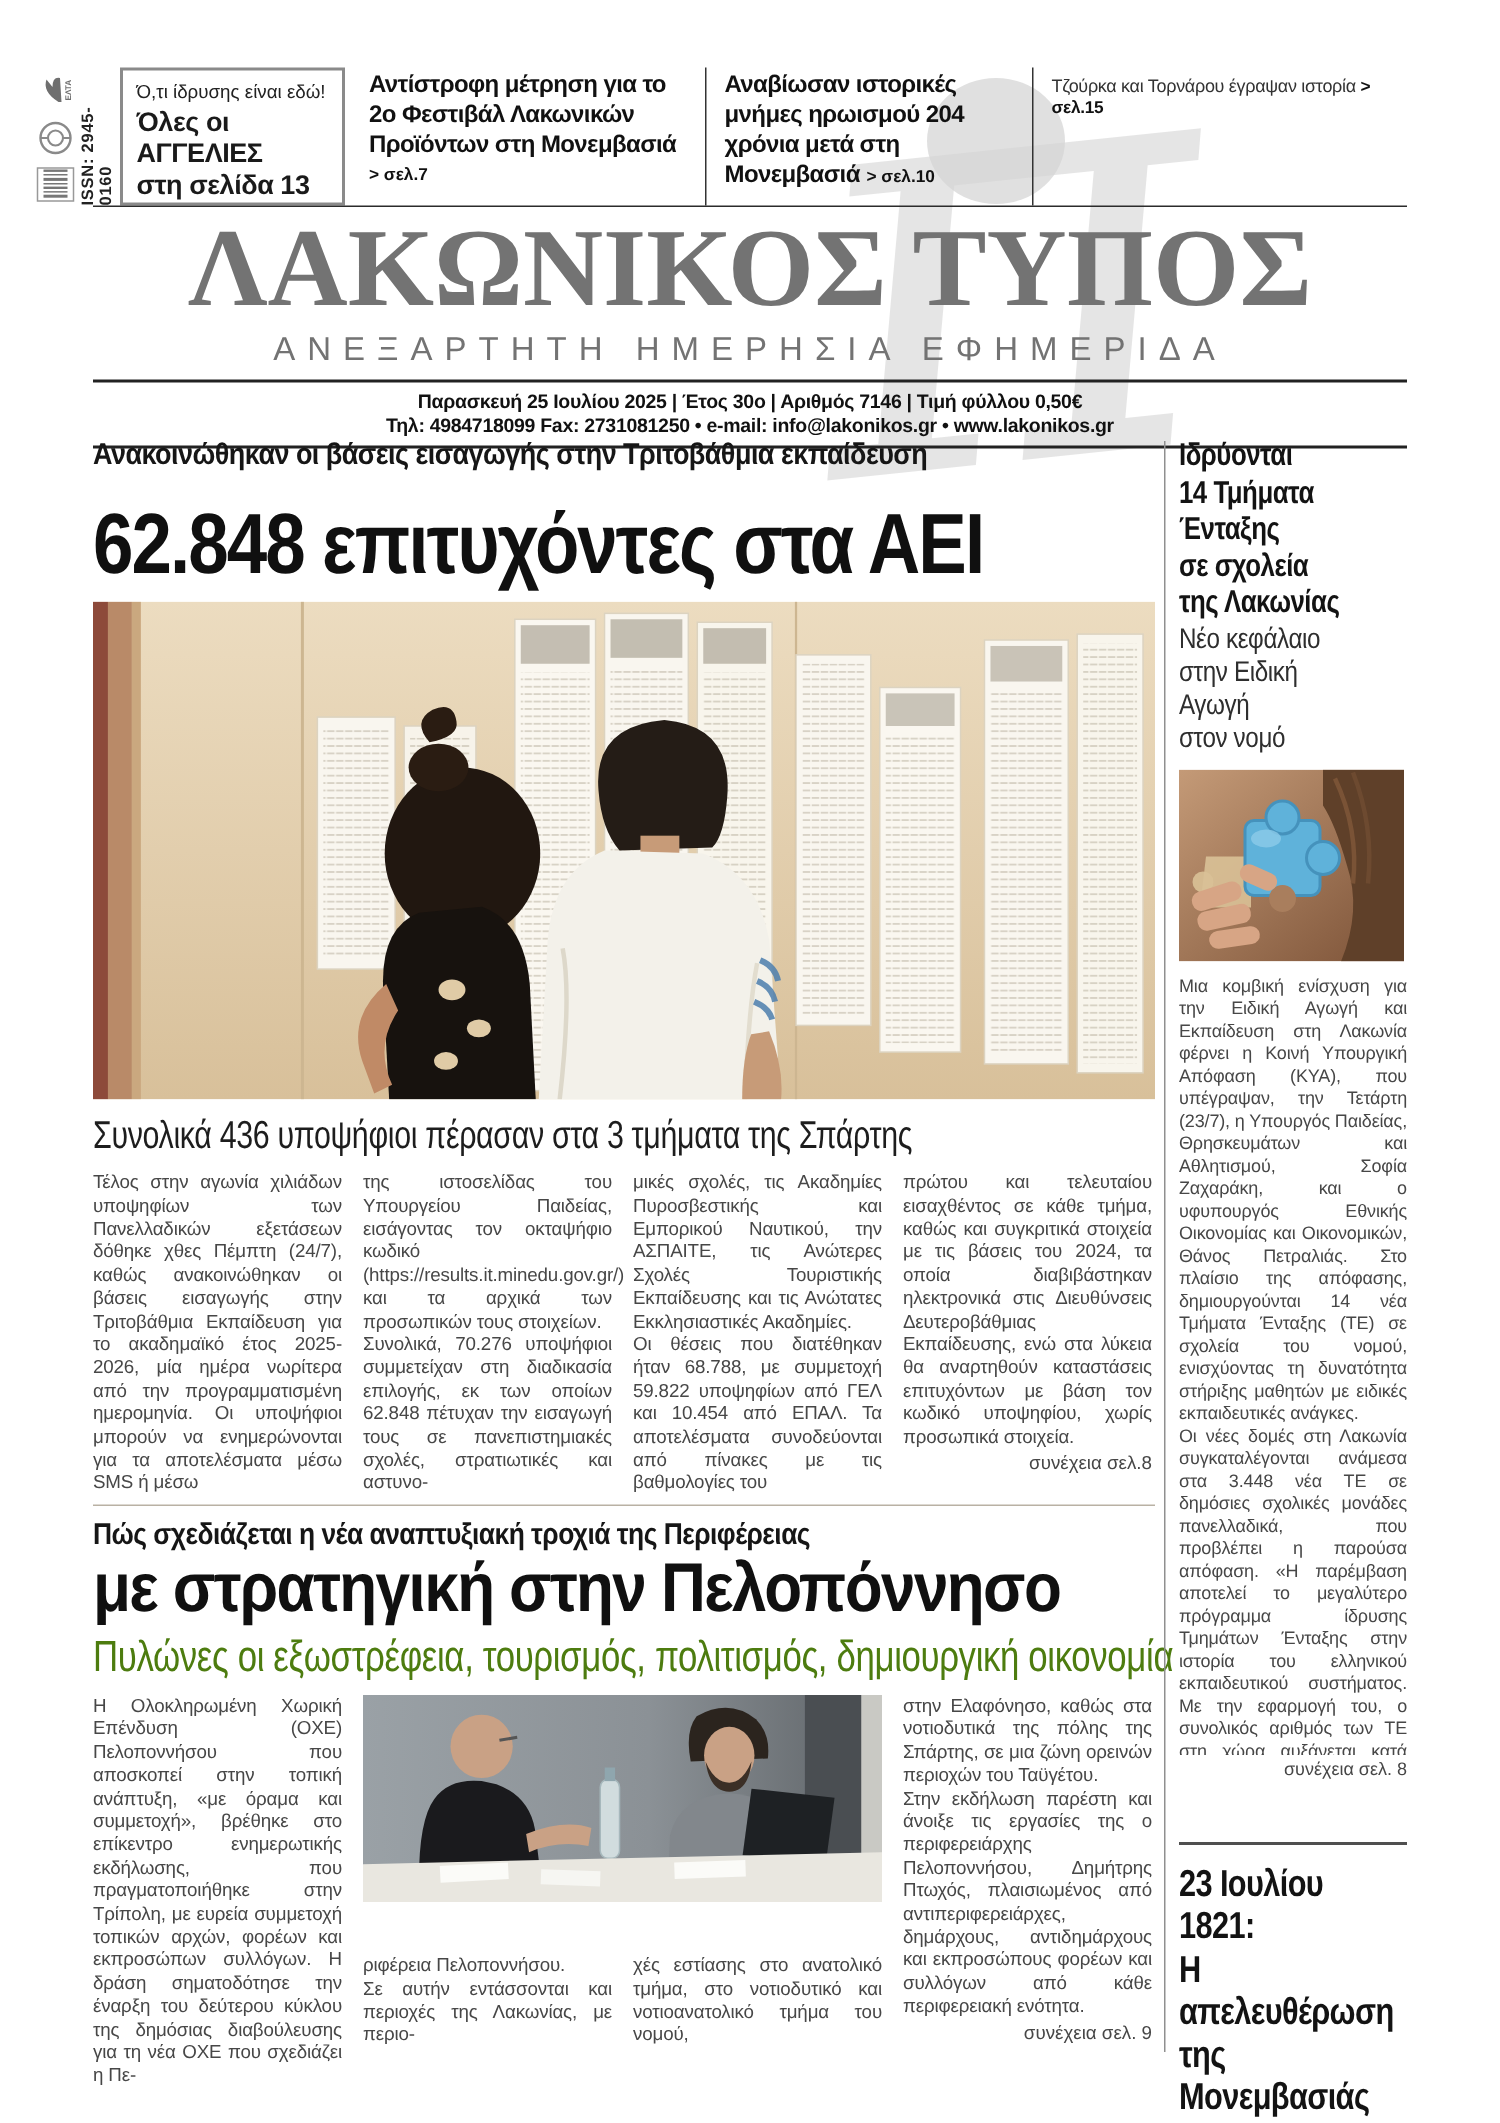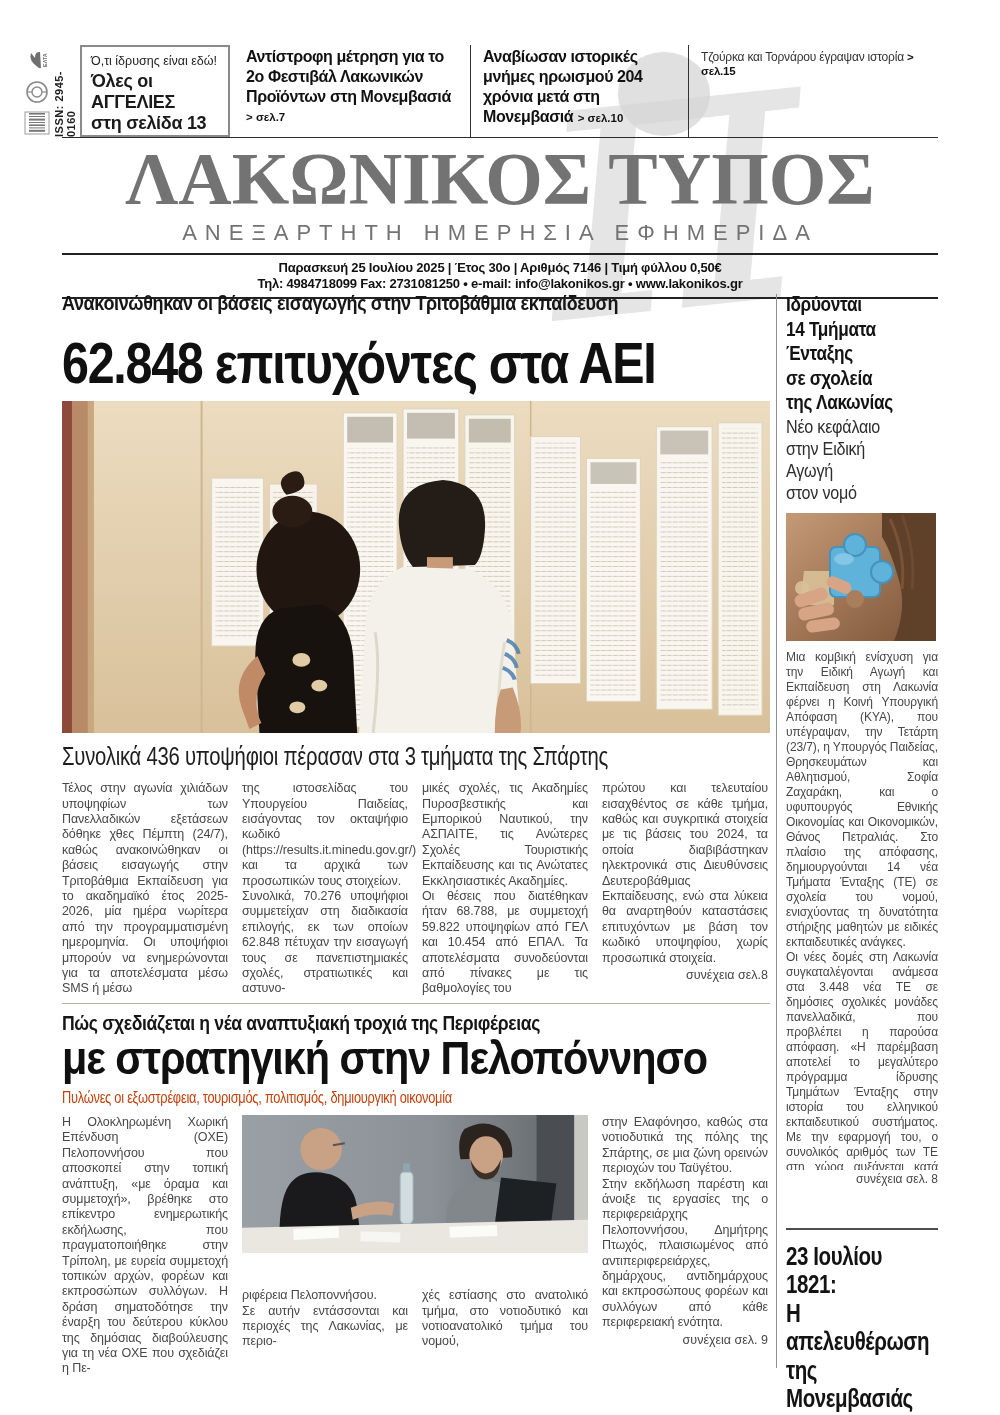--- a/index.html
+++ b/index.html
@@ -55,21 +55,21 @@
                    white-space:nowrap; margin-top:19px; }
   .lead-photo { width:708px; height:332px; margin-top:9px; overflow:hidden; }
   .lead-photo svg, .mini-photo svg { display:block; width:100%; height:100%; }
   .lead-subhead { font-size:26px; font-weight:normal; color:#1d1d1d; letter-spacing:-.3px; margin-top:8px; white-space:nowrap; }
   .lead-cols { display:flex; column-gap:14px; margin-top:9px; height:214px; overflow:hidden; }
   .bodycol { width:166px; font-size:12.5px; line-height:15.4px; text-align:justify; color:#474747;
              white-space:pre-line; letter-spacing:-.1px; }
   .contin { font-size:12.5px; color:#474747; text-align:right; margin-top:2px; }
   .story-div { border-top:1.5px solid #b9b1a4; margin:8px 0 8px 0; }
   .hl2 { font-size:46px; font-weight:bold; letter-spacing:-1.2px; color:#101010; line-height:1.04; white-space:nowrap; }
-  .subhead2 { font-size:16px; color:#c2410c; letter-spacing:-.3px; margin-top:6px; white-space:nowrap; }
+  .subhead2 { font-size:29px; color:#4d7c0f; letter-spacing:-.3px; margin-top:6px; white-space:nowrap; }
   .grid2 { display:grid; grid-template-columns:repeat(4,166px); column-gap:14px; row-gap:8px;
            margin-top:8px; height:262px; overflow:hidden; }
   .g-col1 { grid-column:1; grid-row:1/3; }
   .g-photo { grid-column:2/4; grid-row:1; height:138px; overflow:hidden; }
   .g-c2 { grid-column:2; grid-row:2; } .g-c3 { grid-column:3; grid-row:2; }
   .g-col4 { grid-column:4; grid-row:1/3; }
 
   
   .rail-sep { position:absolute; left:776px; top:294px; height:1074px; border-left:1px solid #8f8f8f; z-index:2; }
   .rail { position:absolute; left:786px; top:292px; width:152px; z-index:2; }

